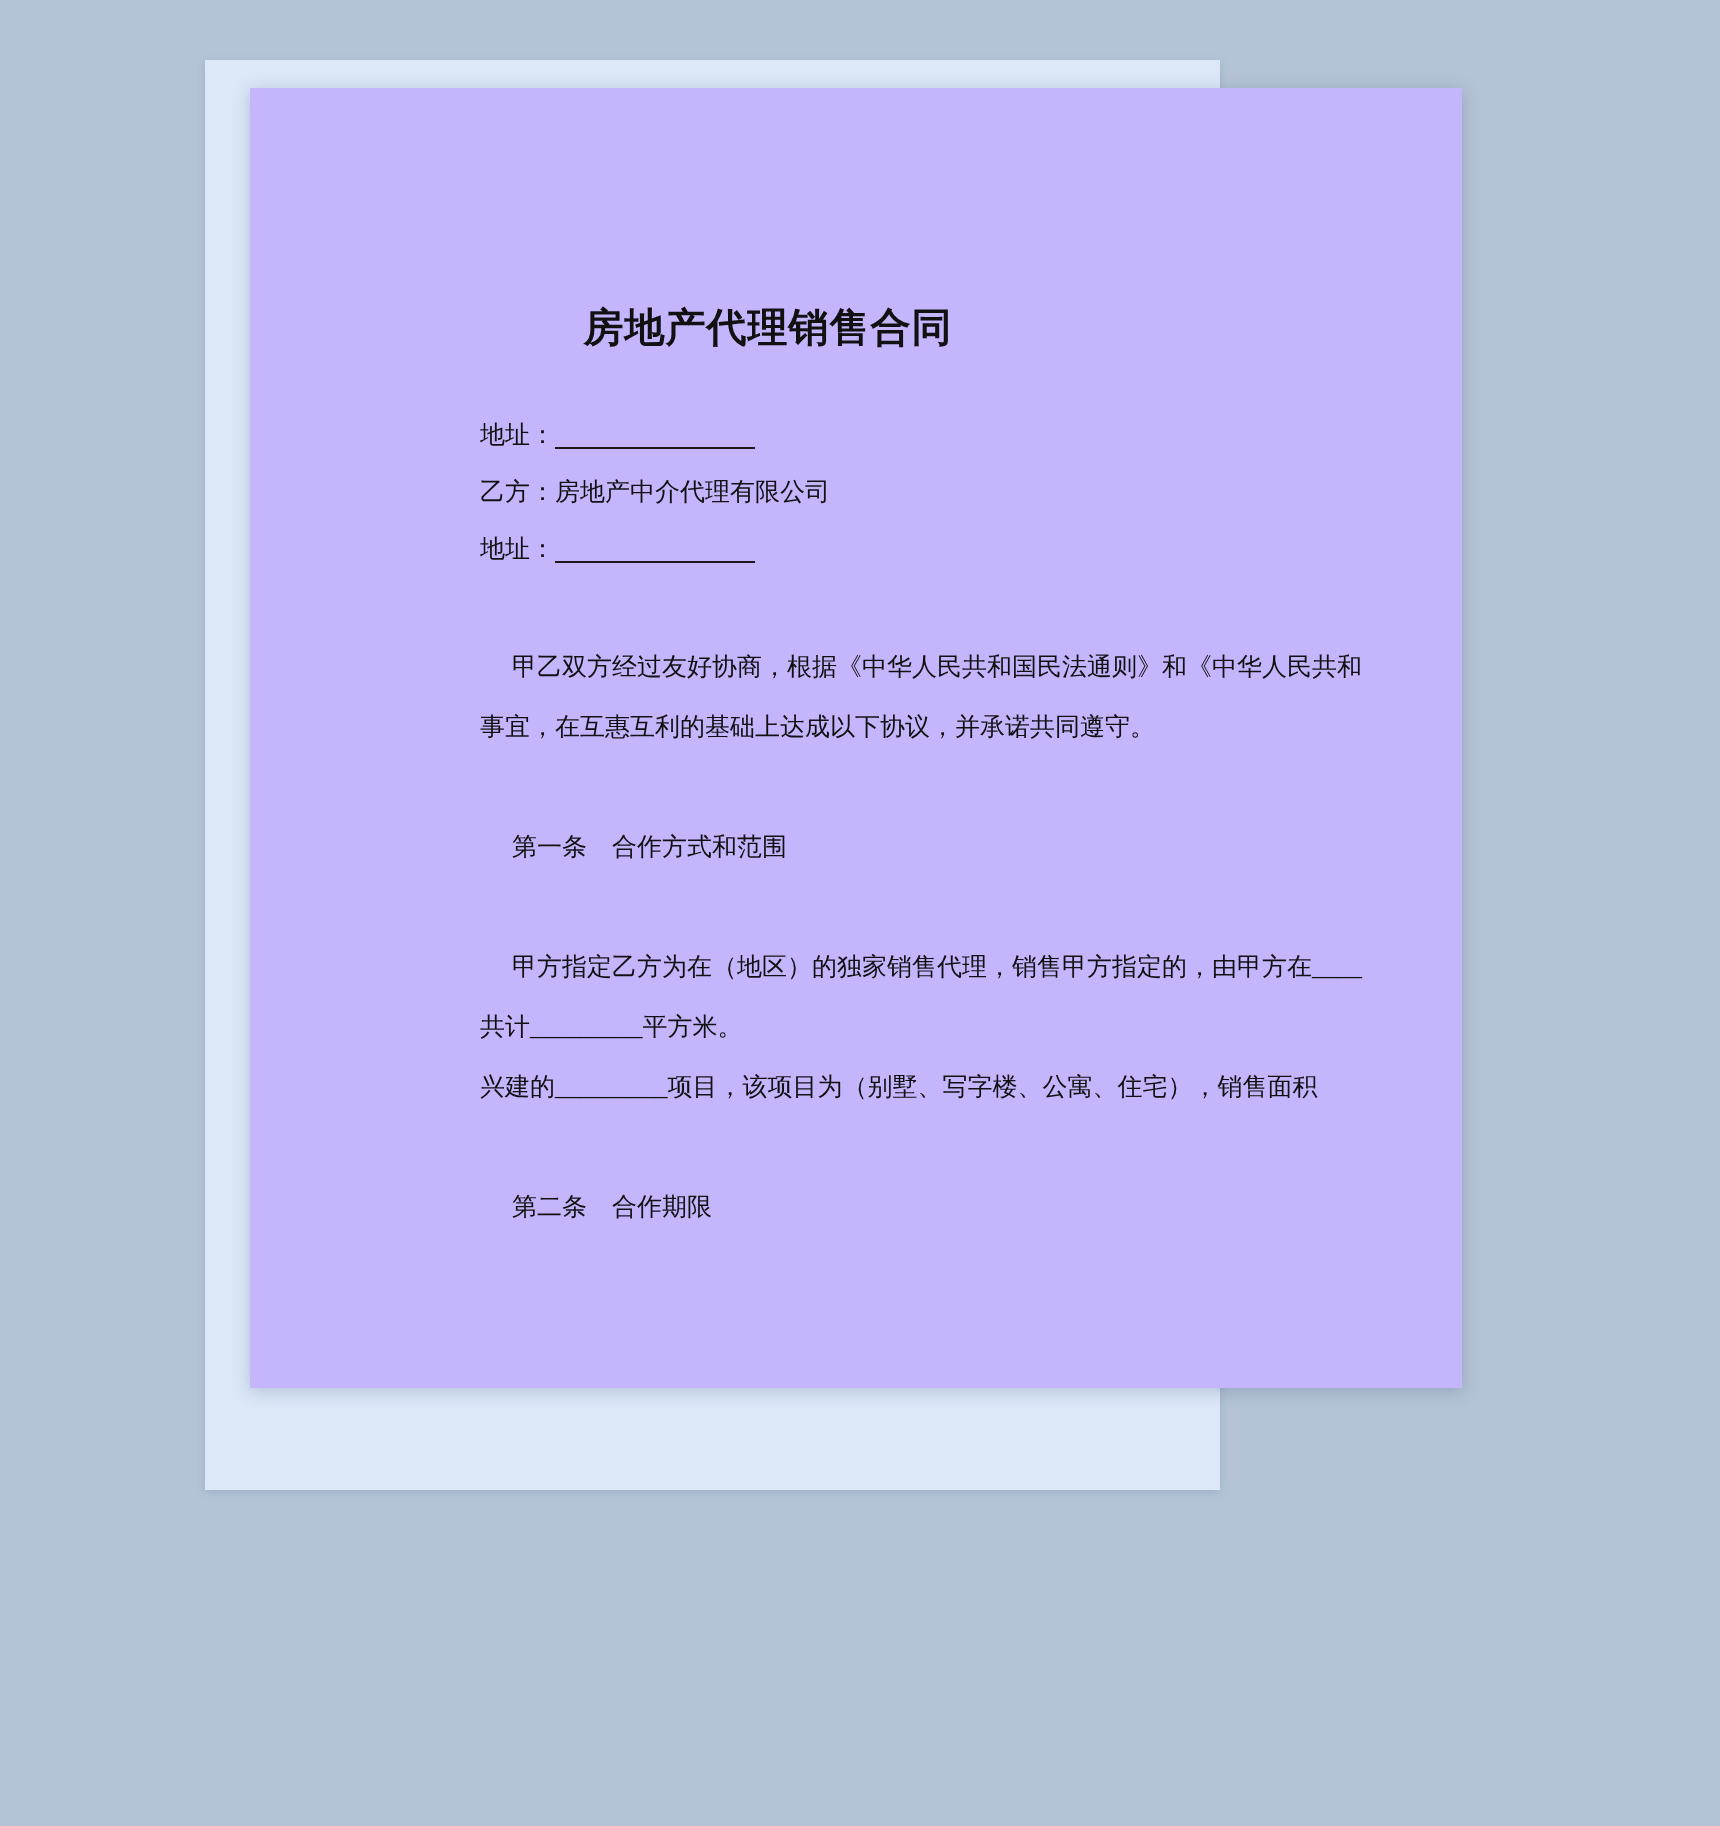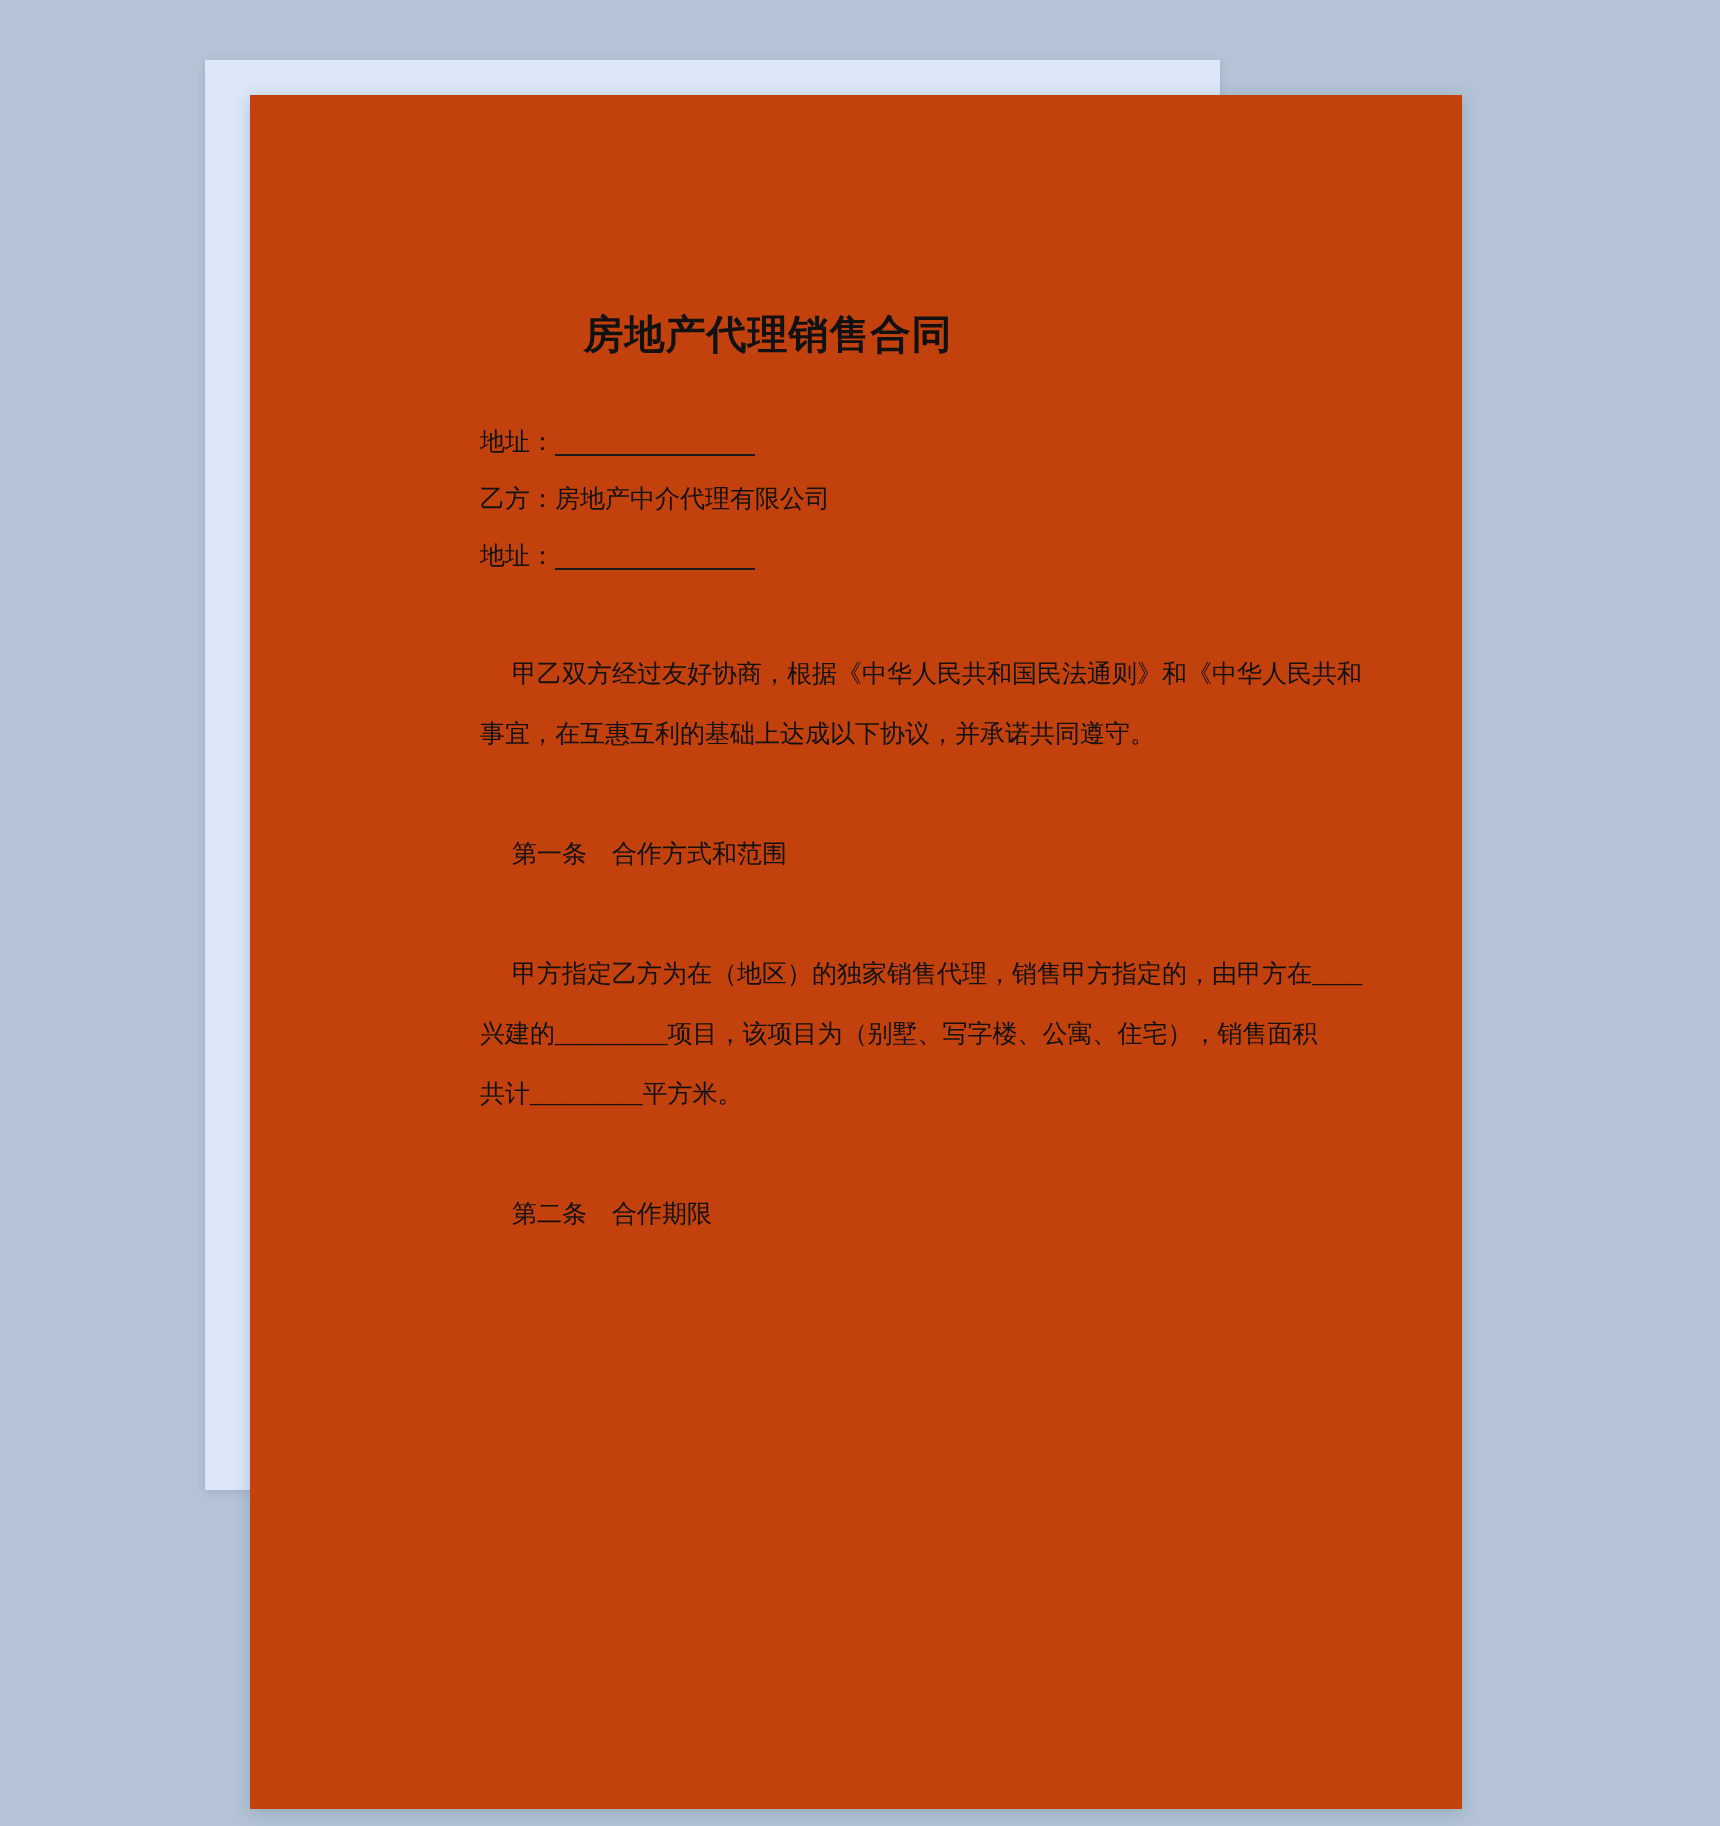--- a/index.html
+++ b/index.html
@@ -13,23 +13,23 @@
   }
   .back-sheet{
     position:absolute;
     left:205px;top:60px;
     width:1015px;height:1430px;
     background:#dce8f8;
     box-shadow:0 2px 8px rgba(70,90,120,.18);
   }
   .paper{
     position:absolute;
-    left:250px;top:95px;
-    width:1212px;height:1714px;
-    background:#c2410c;
+    left:250px;top:88px;
+    width:1212px;height:1300px;
+    background:#c4b5fd;
     box-shadow:0 3px 16px rgba(50,70,100,.25);
   }
   .content{
     padding-left:230px;
     width:940px;
     font-size:25px;
     line-height:60px;
   }
   .doc-title{
     margin-top:215px;
@@ -80,21 +80,21 @@
 
     <div class="para">
       <div class="line indent">甲乙双方经过友好协商，根据《中华人民共和国民法通则》和《中华人民共和</div>
       <div class="line">事宜，在互惠互利的基础上达成以下协议，并承诺共同遵守。</div>
     </div>
 
     <div class="section-heading indent">第一条　合作方式和范围</div>
 
     <div class="para">
       <div class="line indent">甲方指定乙方为在（地区）的独家销售代理，销售甲方指定的，由甲方在____</div>
+      <div class="line">共计_________平方米。</div>
       <div class="line">兴建的_________项目，该项目为（别墅、写字楼、公寓、住宅），销售面积</div>
-      <div class="line">共计_________平方米。</div>
     </div>
 
     <div class="section-heading indent">第二条　合作期限</div>
 
 
   </div>
 </div>
 
 </body></html>

